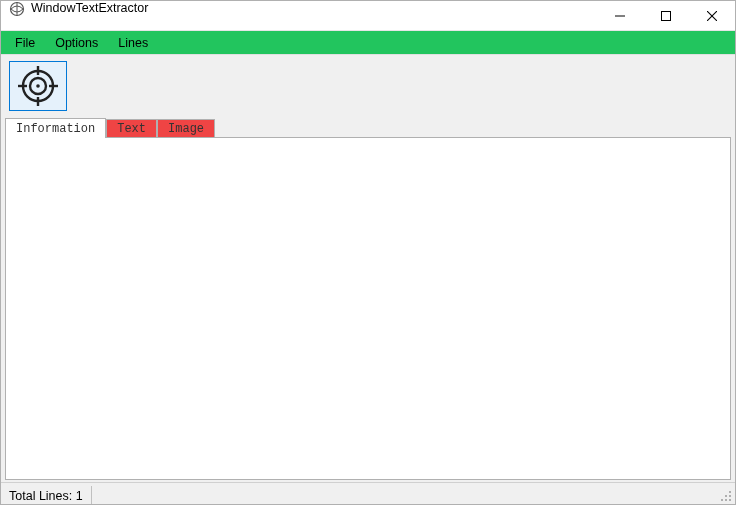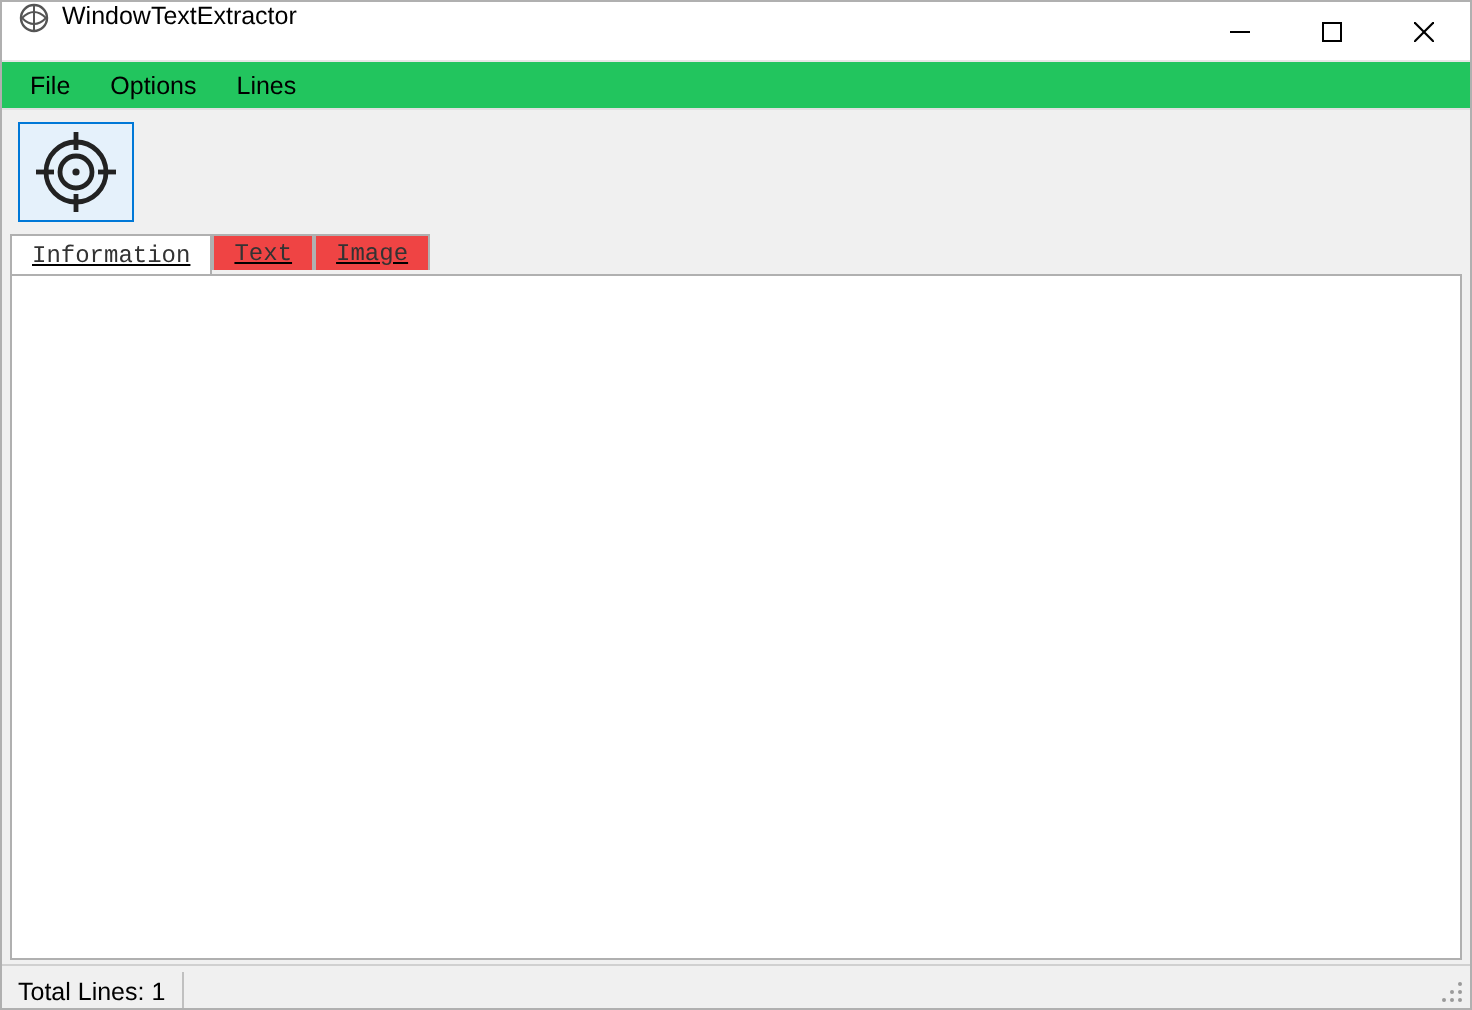--- a/index.html
+++ b/index.html
@@ -67,24 +67,23 @@
     width: 58px; height: 50px;
     border: 1px solid #0078d7;
     background: #e5f1fb;
     display: inline-flex; align-items: center; justify-content: center;
   }
   .toolbtn svg { display: block; }
   
   .tabstrip {
     background: #f0f0f0;
     display: flex;
-    align-items: flex-start;
+    align-items: flex-end;
     height: 20px;
     padding-left: 4px;
-    text-decoration: underline;
   }
   .tab {
     font-family: "Courier New", monospace;
     font-size: 12px;
     padding: 2px 10px 0 10px;
     height: 18px;
     border: 1px solid #b0b0b0;
     border-bottom: none;
     background: #ef4444;
     color: #333;

